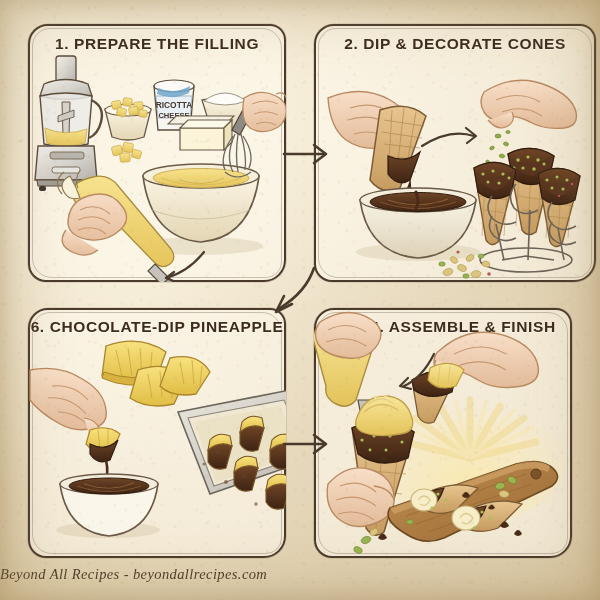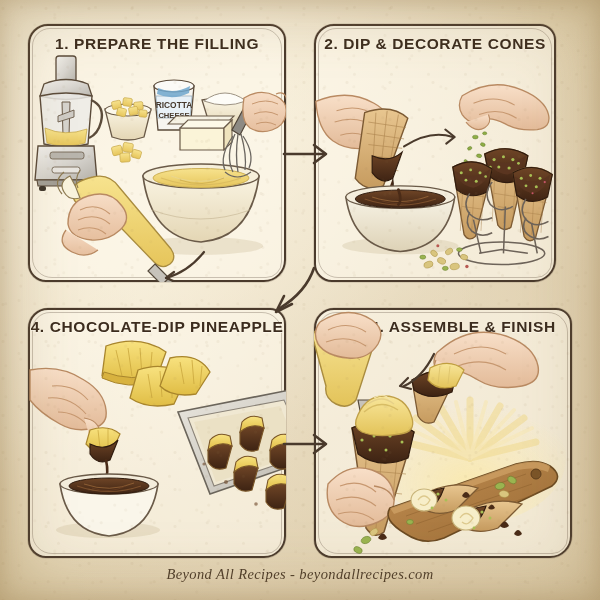--- a/index.html
+++ b/index.html
@@ -46,21 +46,21 @@
     font-size:15.5px;font-weight:700;letter-spacing:.6px;
     color:#3c2c1e;white-space:nowrap;
     text-shadow:0 1px 0 rgba(255,252,242,.7);}
 
   .art{position:absolute;inset:0;text-decoration:underline;}
   .art svg{width:100%;height:100%;display:block;}
 
   .arrow{position:absolute;}
   .arrow svg{width:100%;height:100%;display:block;}
 
-  #footer{position:absolute;left:0;right:0;bottom:17px;text-align:center;
+  #footer{position:absolute;left:0;right:0;bottom:17px;text-align:left;
     font-family:"Liberation Serif",serif;font-style:italic;
     font-size:14.5px;color:#4b3a28;letter-spacing:.4px;}
 </style>
 </head>
 <body>
 
 <div id="sheet">
 
   <div class="panel" style="left:28px;top:24px;width:258px;height:258px;">
     <div class="frame"></div>
@@ -202,21 +202,21 @@
         </g>
 
         <g stroke="#4a3a2c" fill="none" stroke-width="2.2" stroke-linecap="round">
           <path d="M176 228 q-16 20 -38 26"></path>
           <path d="M146 248 l-8 6 l10 4" stroke-linejoin="round"></path>
         </g>
       </svg>
     </div>
   </div>
 
-  <div class="panel" style="left:314px;top:24px;width:242px;height:258px;">
+  <div class="panel" style="left:314px;top:24px;width:282px;height:258px;">
     <div class="frame"></div>
     <div class="ptitle" style="top:11px;">2. DIP &amp; DECORATE CONES</div>
 
     <div class="art">
       <svg viewBox="0 0 258 258" xmlns="http://www.w3.org/2000/svg">
         <defs>
           <linearGradient id="choc" x1="0" y1="0" x2="0" y2="1">
             <stop offset="0" stop-color="#6f4526"></stop>
               <stop offset="1" stop-color="#3f2414"></stop>
           </linearGradient>
@@ -395,21 +395,21 @@
         <g stroke="#4a3a2c" fill="none" stroke-width="2.2" stroke-linecap="round">
           <path d="M96 122 q28 -18 52 -10"></path>
           <path d="M140 104 l10 8 l-9 7" stroke-linejoin="round"></path>
         </g>
       </svg>
     </div>
   </div>
 
   <div class="panel" style="left:28px;top:308px;width:258px;height:250px;">
     <div class="frame"></div>
-    <div class="ptitle" style="top:10px;">4. CHOCOLATE-DIP PINEAPPLE</div>
+    <div class="ptitle" style="top:10px;">6. CHOCOLATE-DIP PINEAPPLE</div>
 
     <div class="art">
       <svg viewBox="0 0 258 250" xmlns="http://www.w3.org/2000/svg">
         <defs>
           <linearGradient id="pine" x1="0" y1="0" x2="0" y2="1">
             <stop offset="0" stop-color="#f8e27f"></stop>
               <stop offset="1" stop-color="#e0bd45"></stop>
           </linearGradient>
           <linearGradient id="choc3" x1="0" y1="0" x2="0" y2="1">
             <stop offset="0" stop-color="#6f4526"></stop>

